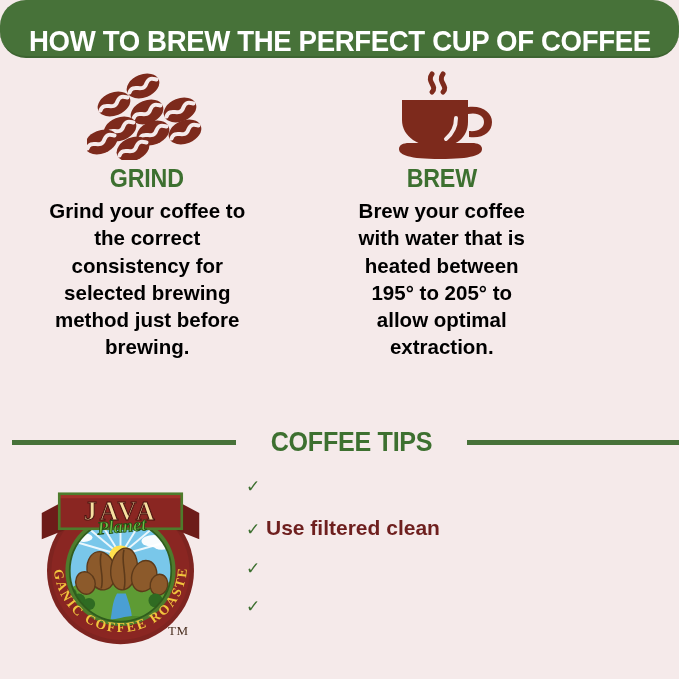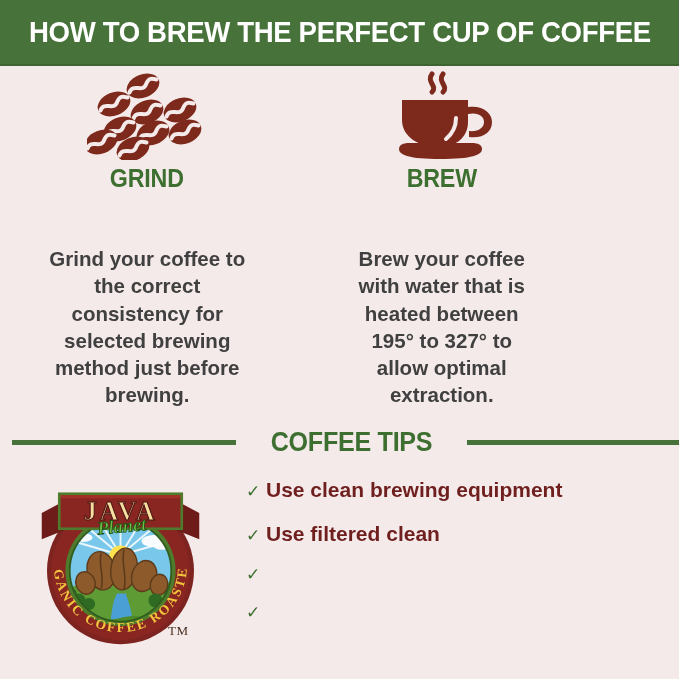--- a/index.html
+++ b/index.html
@@ -18,27 +18,28 @@
     background: #f5eaea;
     overflow: hidden;
   }
 
   
   .header-banner {
     position: absolute;
     left: 0;
     top: 0;
     width: 679px;
-    height: 66px;
+    height: 58px;
     background: #477239;
     border-bottom: 2px solid #3d6431;
     display: flex;
-    align-items: center;
+    align-items: flex-end;
     justify-content: center;
     box-sizing: border-box;
+    border-radius: 26px;
   }
   .header-title {
     color: #ffffff;
     font-family: "Liberation Sans", sans-serif;
     font-weight: bold;
     font-size: 30px;
     letter-spacing: -0.4px;
     line-height: 1;
     transform: scaleX(0.92);
     white-space: nowrap;
@@ -74,27 +75,26 @@
     color: #3d7030;
     font-weight: bold;
     font-size: 25px;
     letter-spacing: -0.2px;
     transform: scaleX(0.93);
     margin-top: 4px;
     margin-bottom: 6px;
     line-height: 1;
   }
   .step-body {
-    color: #404040;
+    color: #000000;
     font-weight: bold;
     font-size: 20.5px;
     line-height: 1.33;
     text-align: center;
     max-width: 205px;
-    margin-top: 48px;
   }
   .step.measure .step-body { max-width: 178px; }
   .step.brew .step-body { max-width: 196px; }
 
   
   .tips-divider {
     position: absolute;
     left: 0;
     top: 420px;
     width: 679px;
@@ -254,21 +254,21 @@
             <path d="M20 30 L86 30 L86 52 C86 67, 74 77, 57 77 C37 77, 20 67, 20 50 Z"></path>
 
             <path d="M86 37 C101 35, 110 43, 110 52 C110 62, 101 69, 87 67 L87 61 C96 62, 102 58, 102 52 C102 46, 96 42, 86 44 Z"></path>
 
             <path d="M17 79 C17 75, 21 73, 27 73 L90 73 C96 73, 100 75, 100 79 C100 85, 90 89, 58 89 C27 89, 17 85, 17 79 Z"></path>
           </g>
           <path d="M74 48 C74 58, 70 64, 64 69" stroke="#f5eaea" stroke-width="4" fill="none" stroke-linecap="round"></path>
         </svg>
       </div>
       <div class="step-title">BREW</div>
-      <div class="step-body">Brew your coffee with water that is heated between 195° to 327° to allow optimal extraction.</div>
+      <div class="step-body">Brew your coffee with water that is heated between 195° to 205° to allow optimal extraction.</div>
     </div>
 
   </div>
 
   <div class="tips-divider">
     <div class="rule rule-left"></div>
     <div class="tips-title">COFFEE TIPS</div>
     <div class="rule rule-right"></div>
   </div>
 
@@ -352,21 +352,20 @@
         </g>
         <text x="100" y="48" text-anchor="middle" font-family="Liberation Serif, serif" font-size="30" font-weight="bold" fill="#F6DFA0" stroke="#4a1310" stroke-width="1.2" letter-spacing="3">JAVA</text>
         <text x="102" y="62" text-anchor="middle" font-family="Liberation Serif, serif" font-size="21" font-style="italic" font-weight="bold" fill="#6DBE45" stroke="#1e4a12" stroke-width="0.9" transform="rotate(-5 102 62)">Planet</text>
       </svg>
       <span class="tm-mark">TM</span>
     </div>
 
     <div class="tips-list">
       <div class="tip-item">
         <span class="tip-check">✓</span>
-        <span class="tip-text">Use clean brewing equipment</span>
       </div>
       <div class="tip-item">
         <span class="tip-check">✓</span>
         <span class="tip-text">Use filtered clean</span>
       </div>
       <div class="tip-item">
         <span class="tip-check">✓</span>
       </div>
       <div class="tip-item">
         <span class="tip-check">✓</span>

